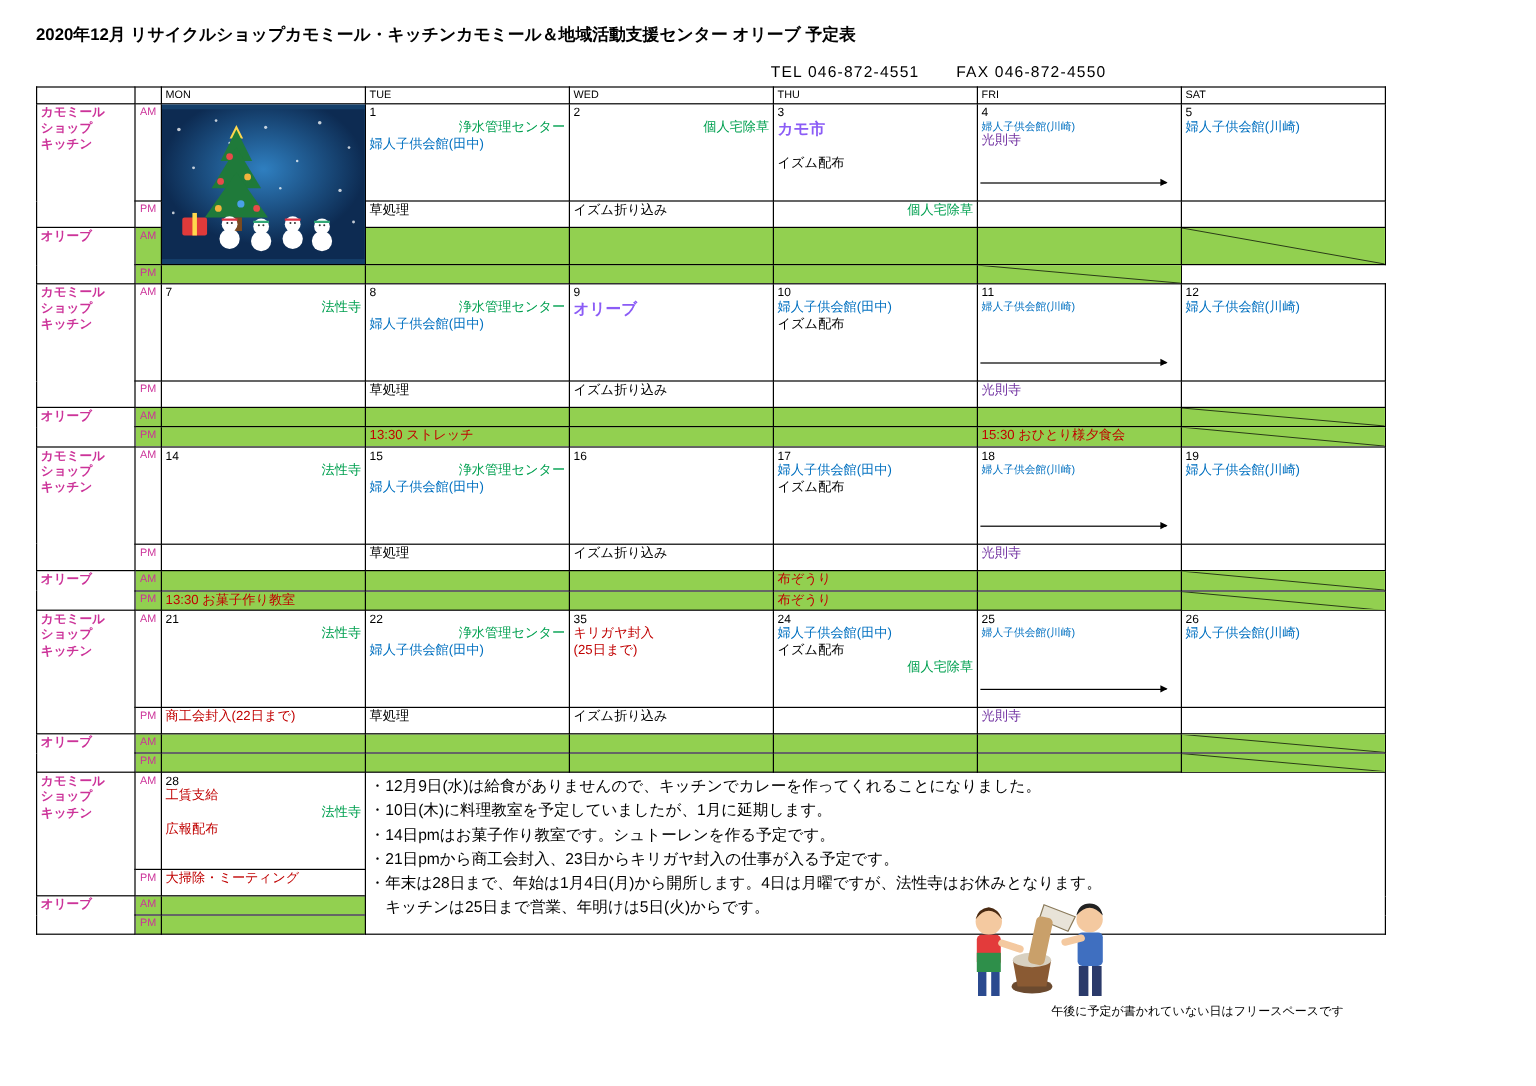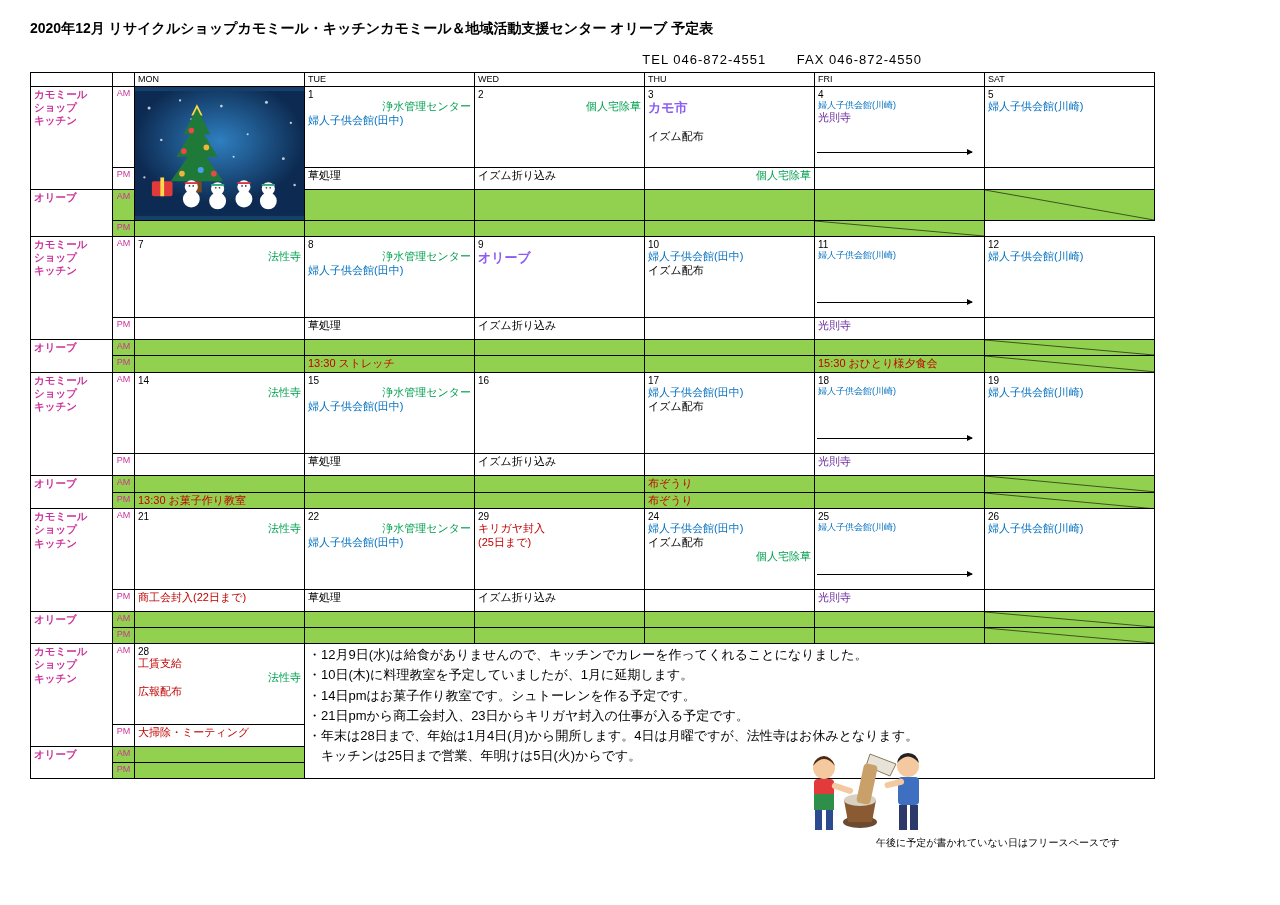--- a/index.html
+++ b/index.html
@@ -353,21 +353,21 @@
             <svg viewBox="0 0 100 14" preserveAspectRatio="none">
               <line x1="0" y1="0" x2="100" y2="14" stroke="#000" stroke-width="0.6" vector-effect="non-scaling-stroke"></line>
             </svg>
           </td>
         </tr>
         <tr>
           <td class="rowlabel" rowspan="2">カモミール<br>ショップ<br>キッチン</td>
           <td class="ampm">AM</td>
           <td class="am-cell arrowcell"><span class="daynum">21</span> <span class="ev t-green">法性寺</span></td>
           <td class="am-cell arrowcell"><span class="daynum">22</span> <span class="ev t-green">浄水管理センター</span><span class="ev t-blue">婦人子供会館(田中)</span></td>
-          <td class="am-cell arrowcell"><span class="daynum">29</span> <span class="ev t-olive">キリガヤ封入</span><span class="ev t-olive">(25日まで)</span></td>
+          <td class="am-cell arrowcell"><span class="daynum">35</span> <span class="ev t-olive">キリガヤ封入</span><span class="ev t-olive">(25日まで)</span></td>
           <td class="am-cell arrowcell"><span class="daynum">24</span> <span class="ev t-blue">婦人子供会館(田中)</span><span class="ev ">イズム配布</span><span class="ev t-green">個人宅除草</span></td>
           <td class="am-cell arrowcell"><span class="daynum">25</span> <span class="ev t-blue small">婦人子供会館(川崎)</span><div class="arrow" style="width:92%"></div></td>
           <td class="am-cell arrowcell"><span class="daynum">26</span> <span class="ev t-blue">婦人子供会館(川崎)</span></td>
         </tr>
         <tr>
           <td class="ampm">PM</td>
           <td class="pm-cell">
             <span class="ev t-olive">商工会封入(22日まで)</span>
           </td>
           <td class="pm-cell">

